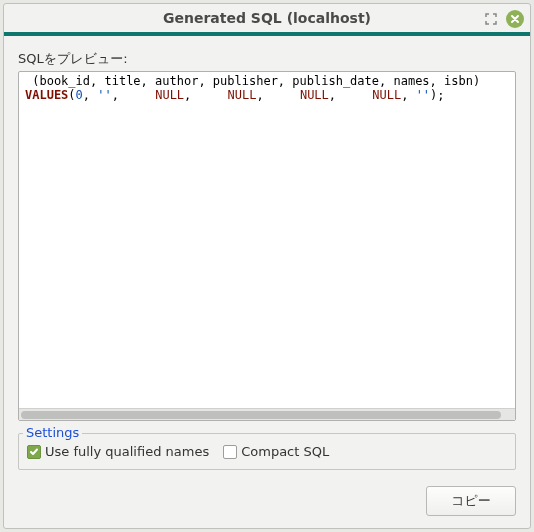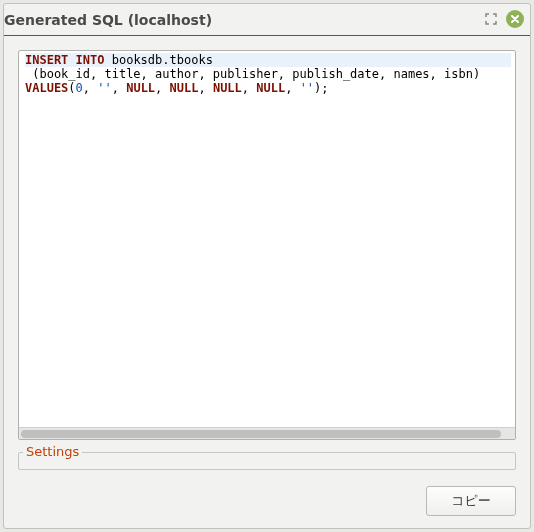--- a/index.html
+++ b/index.html
@@ -18,23 +18,23 @@
     border: 1px solid #c0c0be;
     border-radius: 3px;
     height: 100%;
     display: flex;
     flex-direction: column;
   }
   .titlebar {
     height: 32px;
     display: flex;
     align-items: center;
-    justify-content: flex-start;
-    position: relative;
-    border-bottom: 1px solid #0f766e;
+    justify-content: center;
+    position: relative;
+    border-bottom: 4px solid #0f766e;
   }
   .titlebar-title {
     font-weight: bold;
     color: #4a4a48;
     font-size: 14px;
   }
   .titlebar-controls {
     position: absolute;
     right: 6px;
     top: 6px;
@@ -97,21 +97,21 @@
     white-space: pre;
     color: #000;
   }
   .highlight-line {
     background: #e9f2fb;
     display: block;
   }
   .kw { font-weight: bold; color: #7c0f00; }
   .num { color: #0a4fb8; }
   .str { color: #0a4fb8; }
-  .nullkw { font-weight: bold; color: #7c0f00; }
+  .nullkw { font-weight: normal; color: #7c0f00; margin-left: 29px; }
   .hscroll {
     height: 12px;
     background: #e6e6e4;
     border-top: 1px solid #d0d0ce;
     position: relative;
   }
   .hscroll-thumb {
     position: absolute;
     left: 2px;
     top: 2px;
@@ -127,21 +127,21 @@
     border-radius: 2px;
     position: relative;
   }
   .settings-legend {
     position: absolute;
     top: -9px;
     left: 4px;
     background: #f2f2f0;
     padding: 0 3px;
     font-size: 13px;
-    color: #c2410c;
+    color: #1d4ed8;
   }
   .settings-row {
     display: flex;
     gap: 14px;
     align-items: center;
     margin-top: 4px;
   }
   .checkbox {
     display: inline-flex;
     align-items: center;
@@ -202,33 +202,48 @@
       <div class="close-btn">
         <svg width="10" height="10" viewBox="0 0 10 10">
           <path d="M2 2 L8 8 M8 2 L2 8" stroke="#fff" stroke-width="2" stroke-linecap="round"></path>
         </svg>
       </div>
     </div>
   </div>
 
   <div class="body">
 
+    <div class="preview-label">SQLをプレビュー:</div>
 
     <div class="sql-area">
       <div class="sql-content">
-<pre><span class="highlight-line"><span class="kw">INSERT INTO</span><span> booksdb.tbooks</span></span><span> (book_id, title, author, publisher, publish_date, names, isbn)</span>
+<pre><span> (book_id, title, author, publisher, publish_date, names, isbn)</span>
 <span class="kw">VALUES</span><span>(</span><span class="num">0</span><span>, </span><span class="str">''</span><span>, </span><span class="nullkw">NULL</span><span>, </span><span class="nullkw">NULL</span><span>, </span><span class="nullkw">NULL</span><span>, </span><span class="nullkw">NULL</span><span>, </span><span class="str">''</span><span>);</span></pre>
       </div>
       <div class="hscroll">
         <div class="hscroll-thumb"></div>
       </div>
     </div>
 
     <div class="settings">
       <div class="settings-legend">Settings</div>
+      <div class="settings-row">
+        <label class="checkbox">
+          <span class="checkbox-box checked">
+            <svg width="10" height="10" viewBox="0 0 10 10">
+              <path d="M2 5 L4 7 L8 2.5" stroke="#fff" stroke-width="2" fill="none" stroke-linecap="round" stroke-linejoin="round"></path>
+            </svg>
+          </span>
+          <span>Use fully qualified names</span>
+        </label>
+        <label class="checkbox">
+          <span class="checkbox-box"></span>
+          <span>Compact SQL</span>
+        </label>
+      </div>
     </div>
 
   </div>
 
   <div class="footer">
     <button class="btn">コピー</button>
   </div>
 
 </div>
 

